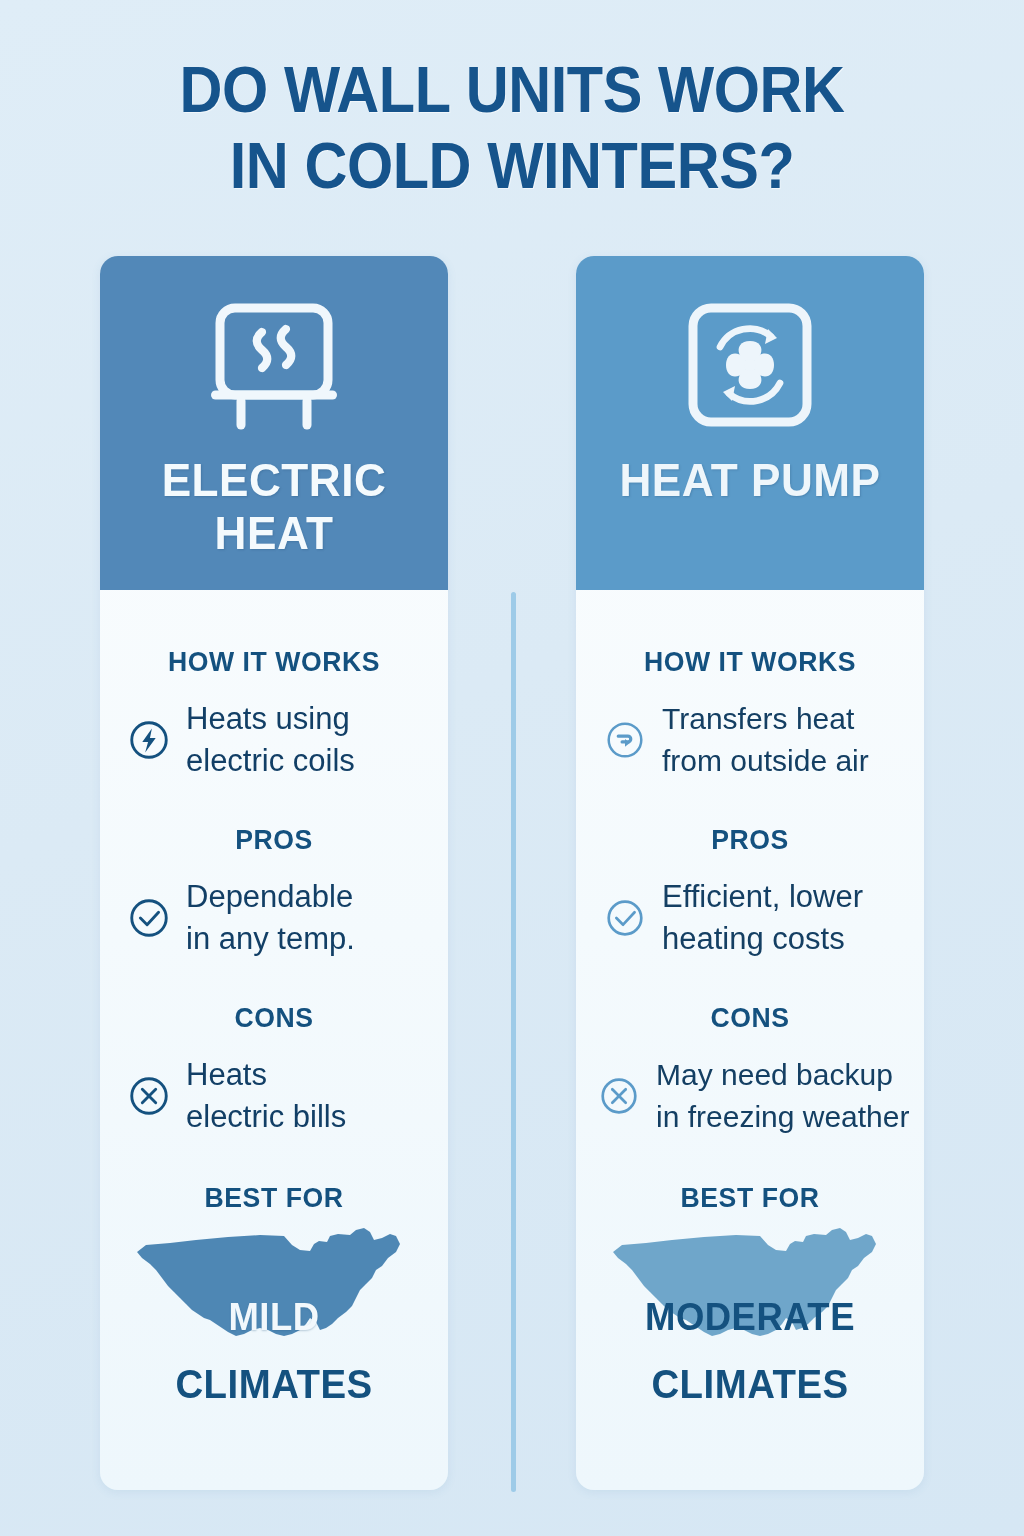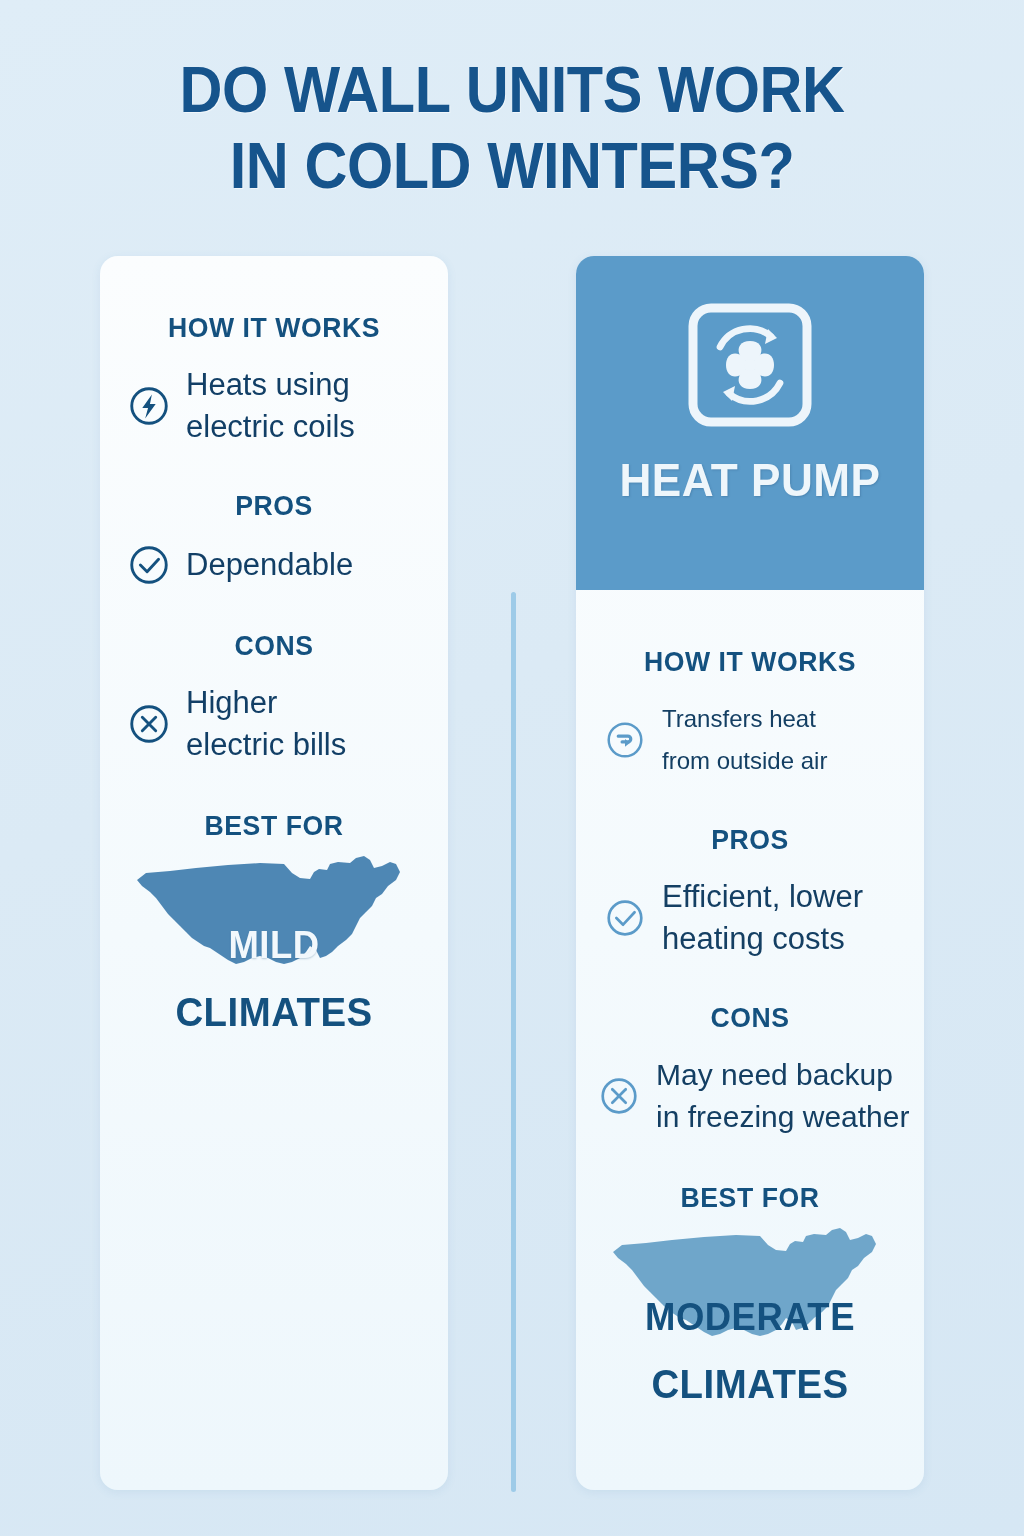--- a/index.html
+++ b/index.html
@@ -164,34 +164,50 @@
     font-weight: bold;
     font-size: 40px;
     letter-spacing: 0.5px;
     color: #14517f;
     transform: scaleX(0.96);
   }
 
   
   .card.right .section.cons .section-row { padding-left: 20px; }
   .card.right .section.cons .row-text { font-size: 30px; }
-  .card.right .section.how .row-text { font-size: 24px; }
+  .card.right .section.how .row-text { font-size: 30px; }
 </style>
 </head>
 <body>
 
 <div class="title-block">
   <div class="title-line">DO WALL UNITS WORK</div>
   <div class="title-line">IN COLD WINTERS?</div>
 </div>
 
 <div class="divider"></div>
 
 <div class="card left">
 
+  <div class="card-header">
+    <span class="header-icon">
+      <svg viewBox="0 0 100 100" width="150" height="150" fill="none" stroke="#f0f7fc" stroke-width="6" stroke-linecap="round" stroke-linejoin="round">
+        <rect x="14" y="12" width="72" height="58" rx="10" ry="10"></rect>
+        <line x1="11" y1="70" x2="89" y2="70"></line>
+        <line x1="28" y1="74" x2="28" y2="90"></line>
+        <line x1="72" y1="74" x2="72" y2="90"></line>
+        <path d="M42 28 q-7 6 0 12 q7 6 0 12" stroke-width="5.5"></path>
+        <path d="M58 26 q-7 6 0 12 q7 6 0 12" stroke-width="5.5"></path>
+      </svg>
+    </span>
+    <div class="header-title">
+      <div>ELECTRIC</div>
+      <div>HEAT</div>
+    </div>
+  </div>
 
   <div class="card-body">
 
     <div class="section how">
       <div class="section-title">HOW IT WORKS</div>
       <div class="section-row">
         <span class="row-icon">
           <svg viewBox="0 0 48 48" width="46" height="46" fill="none" stroke="#14517f" stroke-width="3">
             <circle cx="24" cy="24" r="18"></circle>
             <path d="M27 12 L17 26 h6 l-3 11 l11 -15 h-6 z" fill="#14517f" stroke="none"></path>
@@ -208,36 +224,37 @@
       <div class="section-title">PROS</div>
       <div class="section-row">
         <span class="row-icon">
           <svg viewBox="0 0 48 48" width="46" height="46" fill="none" stroke="#14517f" stroke-width="3" stroke-linecap="round" stroke-linejoin="round">
             <circle cx="24" cy="24" r="18"></circle>
             <path d="M15 24 l7 7 l12 -13"></path>
           </svg>
         </span>
         <div>
           <div class="row-text">Dependable</div>
+          <div class="row-text">in any temp.</div>
         </div>
       </div>
     </div>
 
     <div class="section cons">
       <div class="section-title">CONS</div>
       <div class="section-row">
         <span class="row-icon">
           <svg viewBox="0 0 48 48" width="46" height="46" fill="none" stroke="#14517f" stroke-width="3" stroke-linecap="round">
             <circle cx="24" cy="24" r="18"></circle>
             <line x1="17" y1="17" x2="31" y2="31"></line>
             <line x1="31" y1="17" x2="17" y2="31"></line>
           </svg>
         </span>
         <div>
-          <div class="row-text">Higher</div>
+          <div class="row-text">Heats</div>
           <div class="row-text">electric bills</div>
         </div>
       </div>
     </div>
 
     <div class="section best">
       <div class="section-title">BEST FOR</div>
       <div class="map-wrap">
         <span class="map-svg">
           <svg viewBox="0 0 300 160" width="300" height="160">

